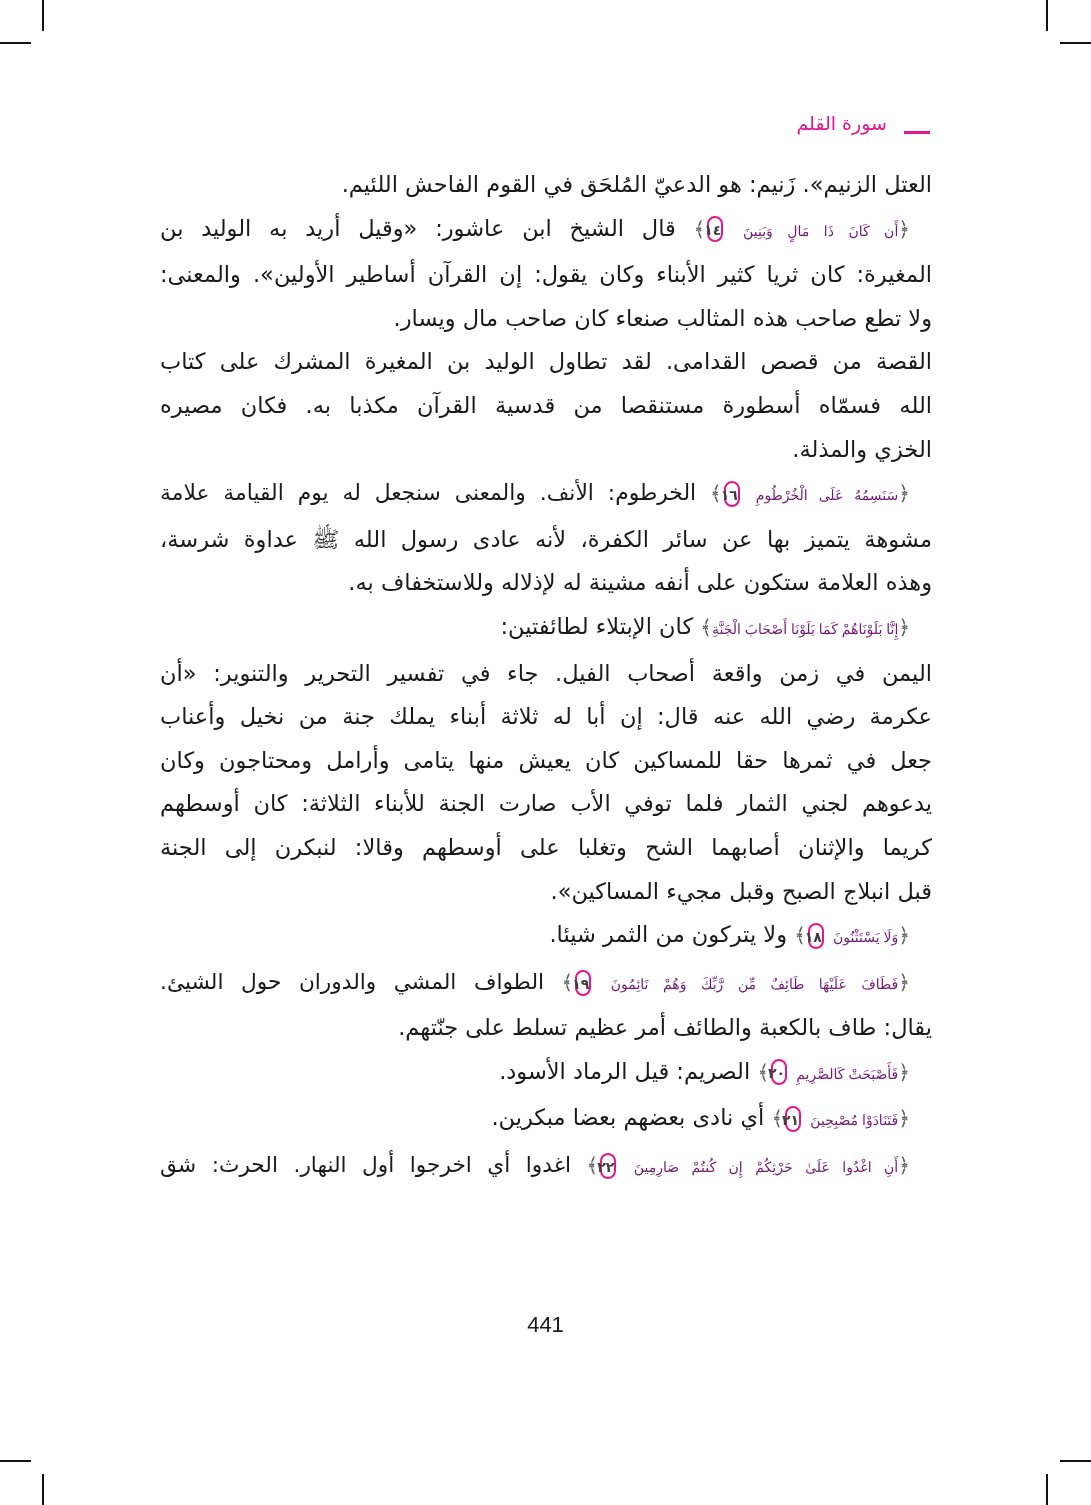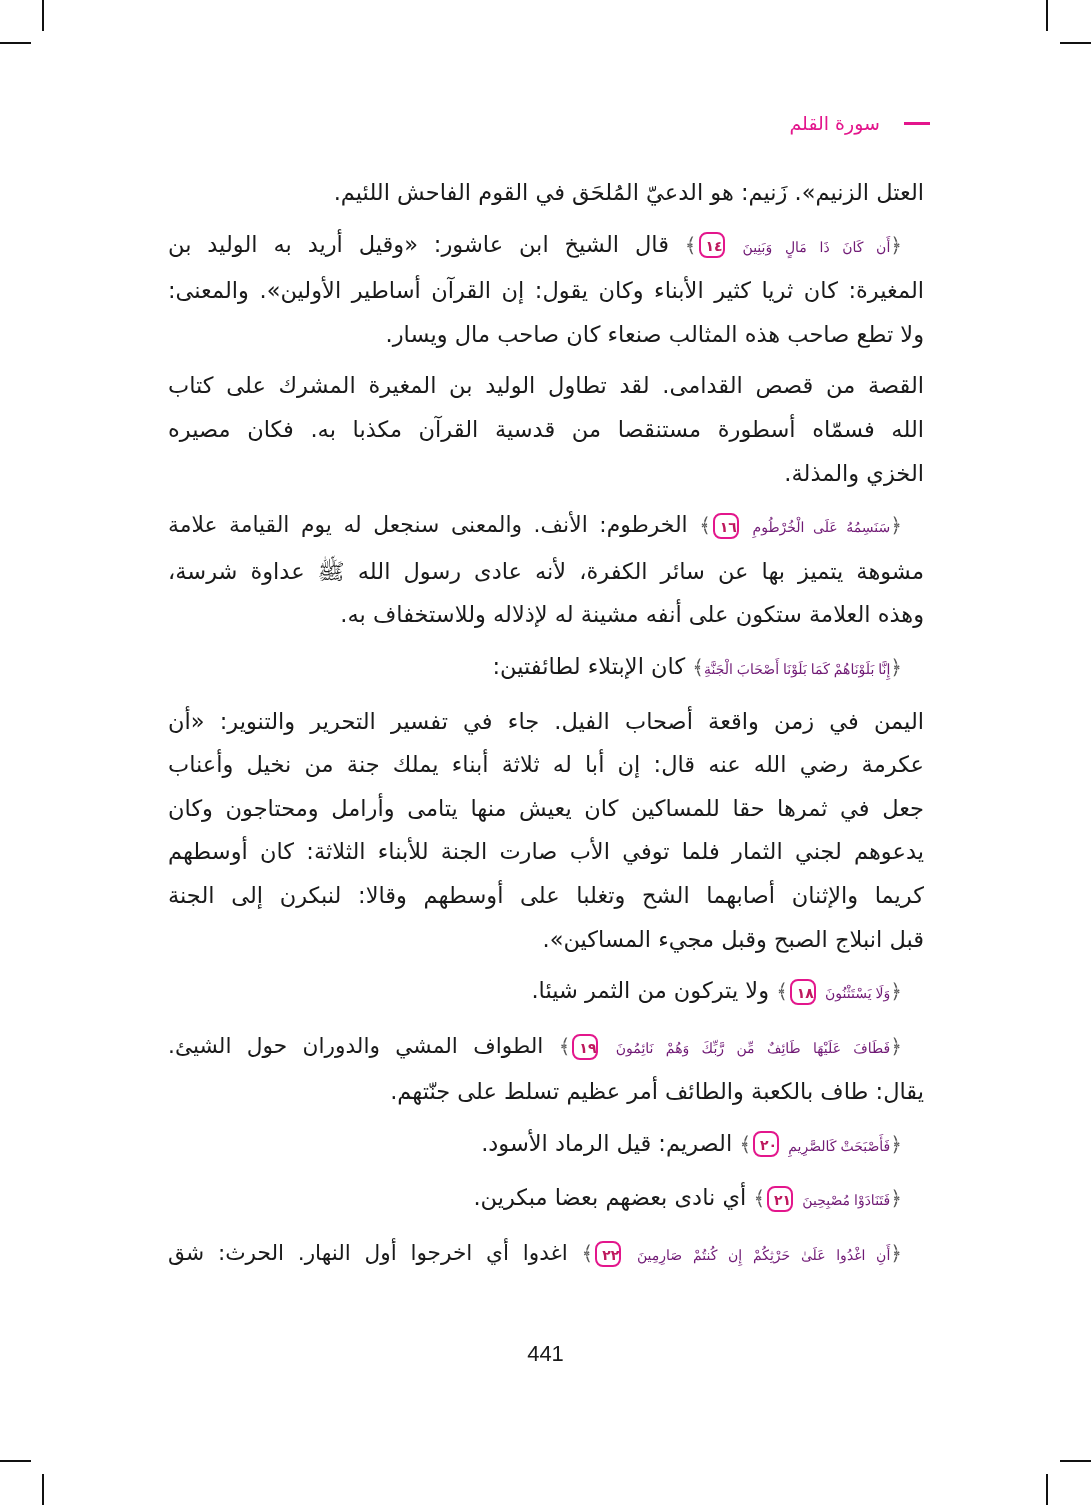--- a/index.html
+++ b/index.html
@@ -3,39 +3,39 @@
 <meta charset="utf-8">
 <style>
   html, body { margin:0; padding:0; background:#ffffff; }
   body { width:1091px; height:1505px; position:relative; overflow:hidden;
          font-family:"DejaVu Sans", sans-serif; color:#1a1a1a; }
   .crop { position:absolute; background:#111; }
   .crop.v { width:2px; height:31px; }
   .crop.h { height:2px; width:31px; }
 
   .running-head { position:absolute; top:112px; right:161px; direction:rtl;
-                  display:flex; align-items:center; gap:24px; }
+                  display:flex; align-items:flex-end; gap:17px; }
   .running-head .rule { width:26px; height:3px; background:#e3168c; }
   .running-head .title { color:#e3168c; font-size:19px; font-family:"DejaVu Sans", sans-serif; }
 
   .page-body { position:absolute; top:163px; left:160px; width:772px;
                direction:rtl; text-align:justify; font-size:22.5px; line-height:43.6px; }
-  .para { margin:8px; }
+  .para { margin:0; }
   .line { display:block; white-space:nowrap; text-align-last:justify; text-align:justify; }
   .line.last { text-align-last:right; }
   .line.indent { padding-right:22px; }
 
   .verse { color:#701a75; font-family:Liberation Sans, sans-serif; font-size:14px; }
   .bracket { color:#555; font-size:20px; }
-  .ayah-no { display:inline-block; width:26px; height:26px; border:2px solid #e3168c;
-             border-radius:8px; transform:rotate(0deg); color:#be185d; font-size:14px;
+  .ayah-no { display:inline-block; width:16px; height:26px; border:2px solid #e3168c;
+             border-radius:8px; transform:rotate(0deg); color:#404040; font-size:14px;
              line-height:24px; text-align:center; vertical-align:middle; margin:0 2px;
              box-sizing:border-box; font-weight:bold; background:#fff; }
 
-  .page-number { position:absolute; top:1341px; left:0; width:1091px; text-align:center;
+  .page-number { position:absolute; top:1312px; left:0; width:1091px; text-align:center;
                  font-family:"Liberation Sans", sans-serif; font-size:22px; color:#1a1a1a; }
 </style>
 </head>
 <body>
 
 <div class="crop v" style="left:42px;top:0;"></div>
 <div class="crop h" style="left:0;top:42px;"></div>
 <div class="crop v" style="left:1046px;top:0;"></div>
 <div class="crop h" style="left:1060px;top:42px;"></div>
 <div class="crop h" style="left:0;top:1460px;"></div>

